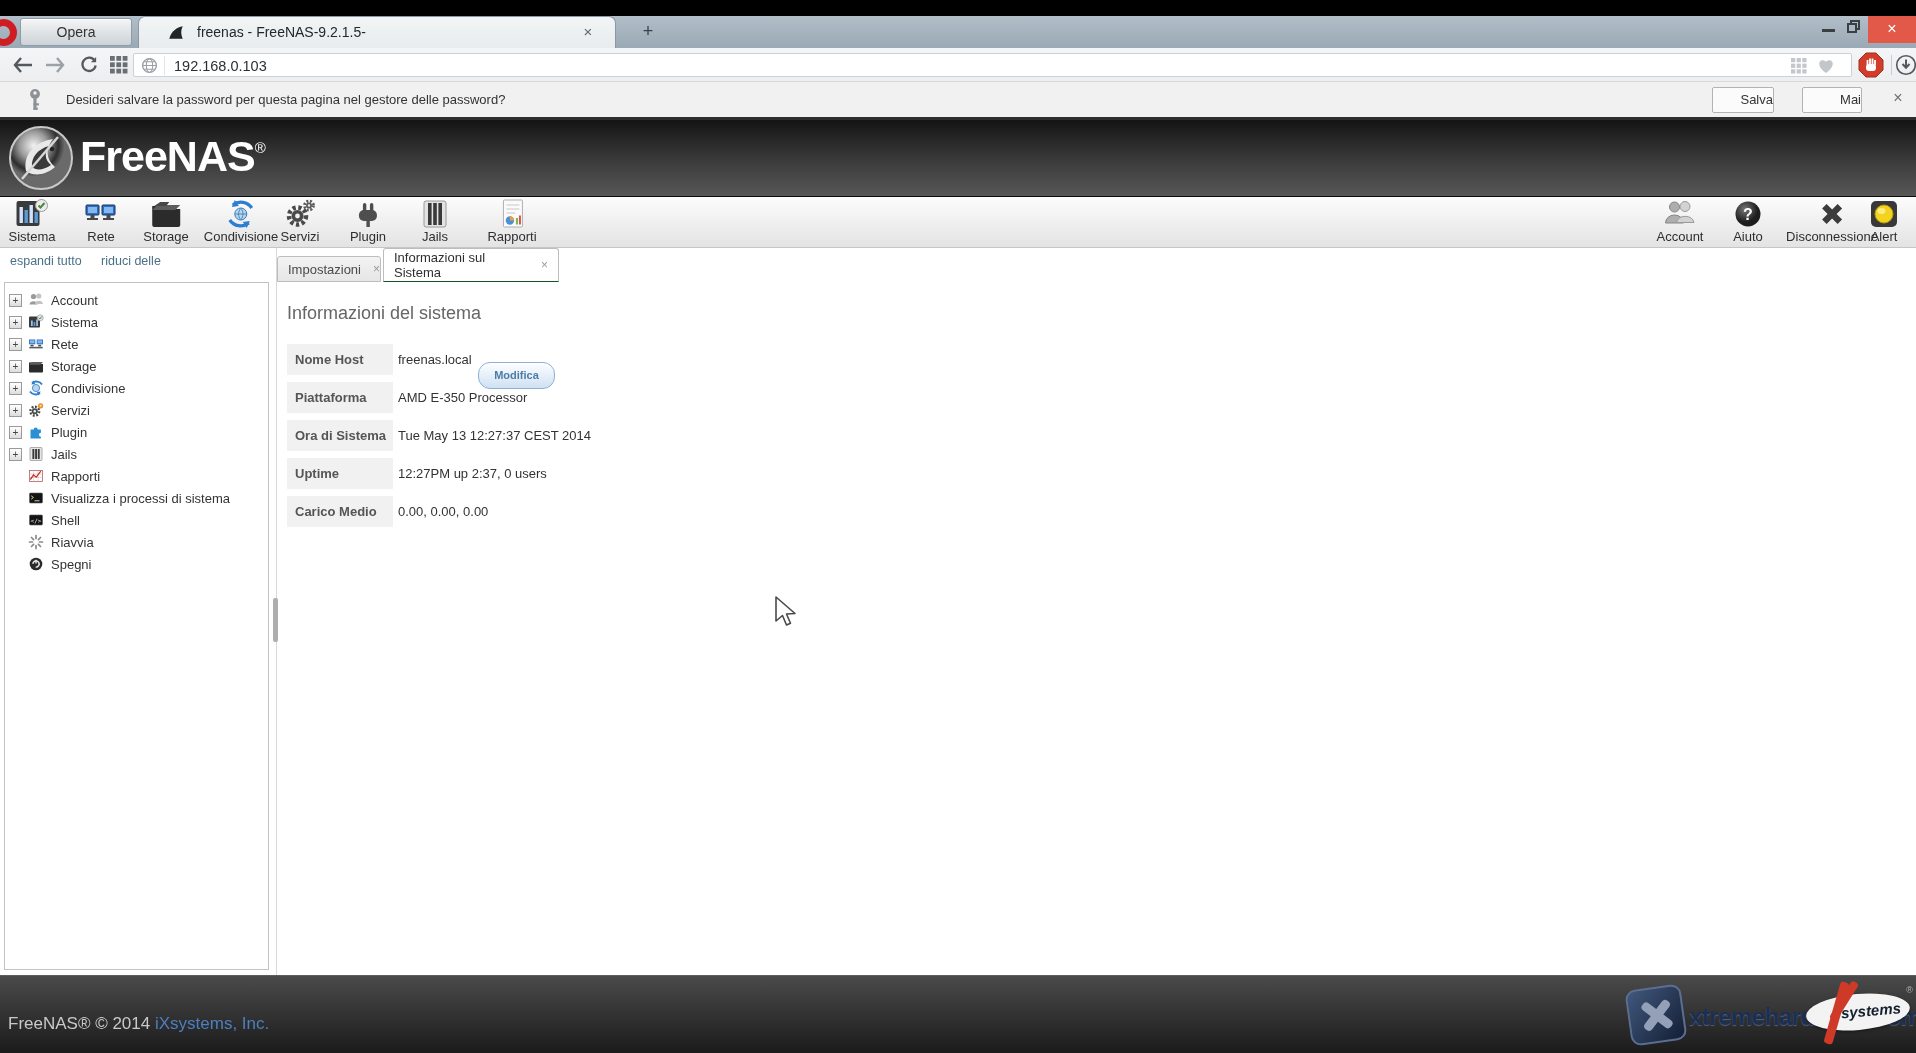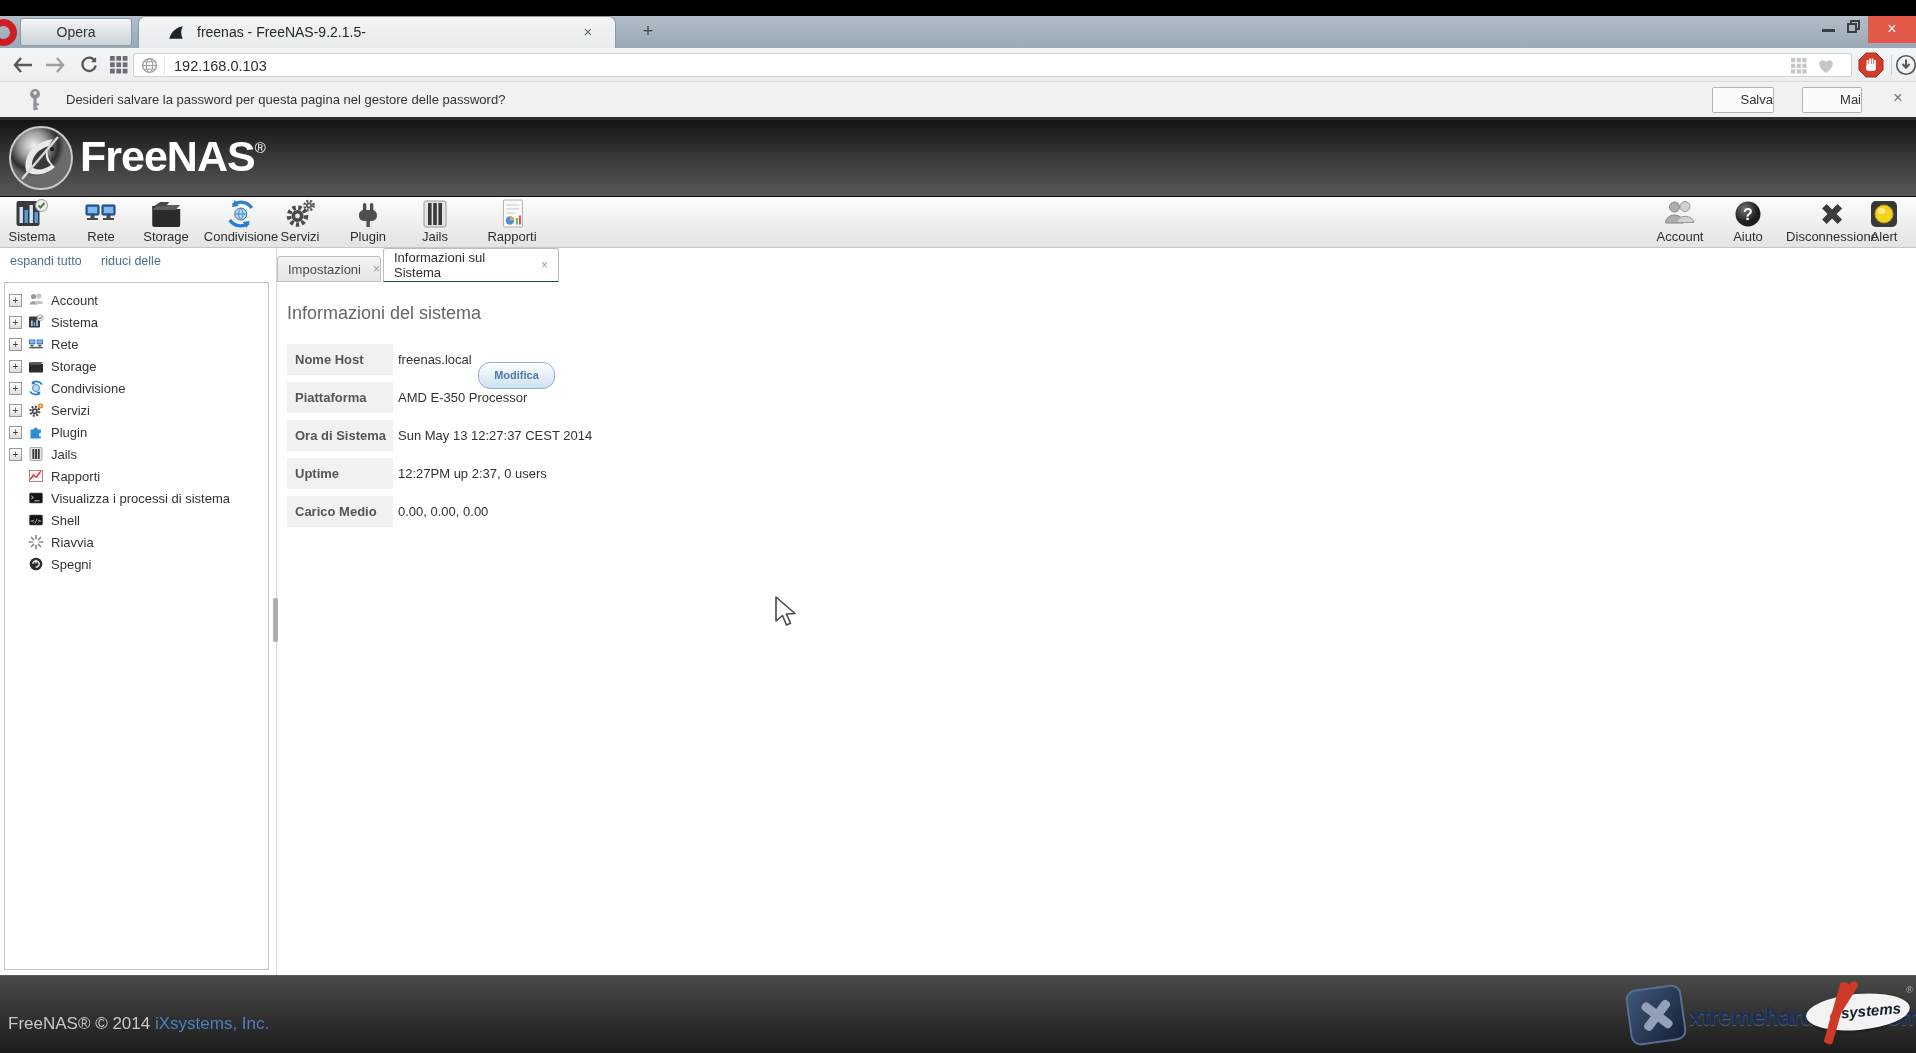--- a/index.html
+++ b/index.html
@@ -550,21 +550,21 @@
         <div class="cell-label">Nome Host</div>
         <div class="cell-value">freenas.local</div>
         <div class="modifica-btn">Modifica</div>
       </div>
       <div class="info-row">
         <div class="cell-label">Piattaforma</div>
         <div class="cell-value">AMD E-350 Processor</div>
       </div>
       <div class="info-row">
         <div class="cell-label">Ora di Sistema</div>
-        <div class="cell-value">Sun May 13 12:27:37 CEST 2014</div>
+        <div class="cell-value">Tue May 13 12:27:37 CEST 2014</div>
       </div>
       <div class="info-row">
         <div class="cell-label">Uptime</div>
         <div class="cell-value">12:27PM up 2:37, 0 users</div>
       </div>
       <div class="info-row">
         <div class="cell-label">Carico Medio</div>
         <div class="cell-value">0.00, 0.00, 0.00</div>
       </div>
     </div>

